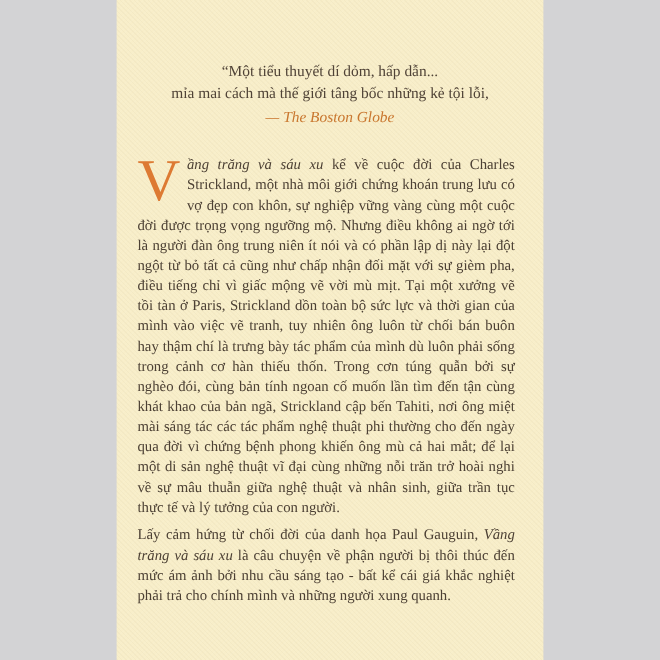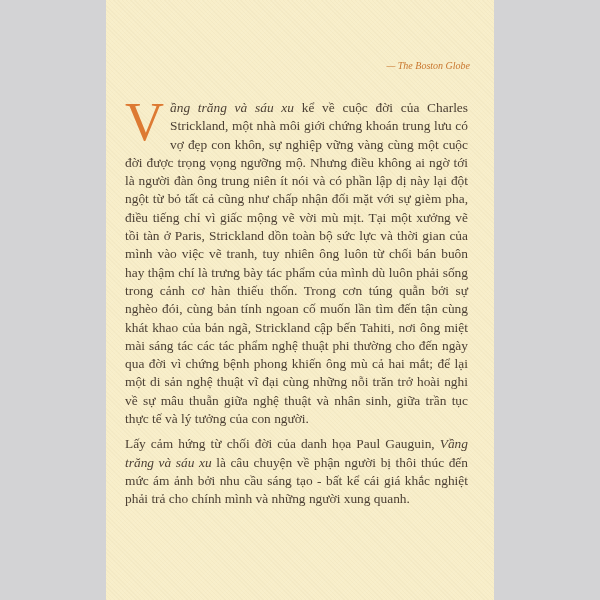--- a/index.html
+++ b/index.html
@@ -31,23 +31,23 @@
     text-align: center;
     color: #4f4236;
     font-size: 14px;
     line-height: 20px;
   }
   .quote-line { white-space: nowrap; }
   .quote-attribution {
     margin-top: 2px;
     font-style: italic;
     color: #c9772f;
-    font-size: 10px;
+    font-size: 14px;
     line-height: 20px;
-    text-align: right;
+    text-align: center;
   }
   .synopsis {
     margin: 23px 26px 0 19px;
     color: #4c4034;
     font-size: 13.4px;
     line-height: 18.3px;
     text-align: justify;
   }
   .synopsis p { margin: 0; }
   .synopsis p + p { margin-top: 7px; }
@@ -59,20 +59,22 @@
     color: #dd7a33;
     font-weight: 400;
   }
 </style>
 </head>
 <body>
 
 <div class="book-page">
 
   <div class="quote-block">
+    <div class="quote-line">“Một tiểu thuyết dí dỏm, hấp dẫn...</div>
+    <div class="quote-line">mỉa mai cách mà thế giới tâng bốc những kẻ tội lỗi,</div>
     <div class="quote-attribution">— The Boston Globe</div>
   </div>
 
   <div class="synopsis">
     <p><span class="drop-cap">V</span><span><span style="font-style: italic;">ầng trăng và sáu xu</span><span> kể về cuộc đời của Charles Strickland, một nhà môi giới chứng khoán trung lưu có vợ đẹp con khôn, sự nghiệp vững vàng cùng một cuộc đời được trọng vọng ngưỡng mộ. Nhưng điều không ai ngờ tới là người đàn ông trung niên ít nói và có phần lập dị này lại đột ngột từ bỏ tất cả cũng như chấp nhận đối mặt với sự gièm pha, điều tiếng chỉ vì giấc mộng vẽ vời mù mịt. Tại một xưởng vẽ tồi tàn ở Paris, Strickland dồn toàn bộ sức lực và thời gian của mình vào việc vẽ tranh, tuy nhiên ông luôn từ chối bán buôn hay thậm chí là trưng bày tác phẩm của mình dù luôn phải sống trong cảnh cơ hàn thiếu thốn. Trong cơn túng quẫn bởi sự nghèo đói, cùng bản tính ngoan cố muốn lần tìm đến tận cùng khát khao của bản ngã, Strickland cập bến Tahiti, nơi ông miệt mài sáng tác các tác phẩm nghệ thuật phi thường cho đến ngày qua đời vì chứng bệnh phong khiến ông mù cả hai mắt; để lại một di sản nghệ thuật vĩ đại cùng những nỗi trăn trở hoài nghi về sự mâu thuẫn giữa nghệ thuật và nhân sinh, giữa trần tục thực tế và lý tưởng của con người.</span></span></p>
     <p><span>Lấy cảm hứng từ chối đời của danh họa Paul Gauguin, </span><span style="font-style: italic;">Vầng trăng và sáu xu</span><span> là câu chuyện về phận người bị thôi thúc đến mức ám ảnh bởi nhu cầu sáng tạo - bất kể cái giá khắc nghiệt phải trả cho chính mình và những người xung quanh.</span></p>
   </div>
 
 </div>
 

